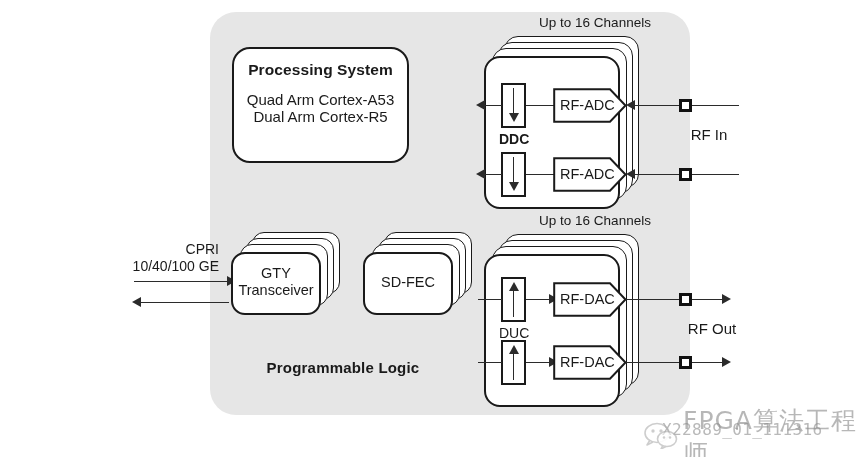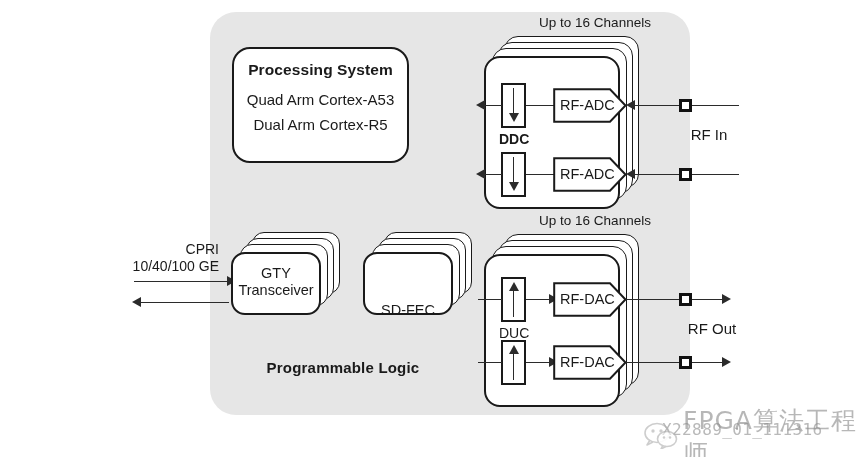--- a/index.html
+++ b/index.html
@@ -83,21 +83,21 @@
 </head>
 <body>
 
 <div id="stage">
 
   <div class="device-panel"></div>
 
   <div class="card" style="left:232px;top:47px;width:177px;height:116px;border-radius:18px;"></div>
   <div class="txt ps-title center" style="left:232px;top:61px;width:177px;">Processing System</div>
   <div class="txt ps-sub center" style="left:232px;top:91px;width:177px;">Quad Arm Cortex-A53</div>
-  <div class="txt ps-sub center" style="left:232px;top:108px;width:177px;margin-top:8px;">Dual Arm Cortex-R5</div>
+  <div class="txt ps-sub center" style="left:232px;top:108px;width:177px;">Dual Arm Cortex-R5</div>
 
   <div class="txt pl-label center" style="left:248px;top:359px;width:190px;">Programmable Logic</div>
 
   <div class="txt cpri-label center" style="left:96px;top:241px;width:123px;">CPRI</div>
   <div class="txt cpri-label center" style="left:96px;top:258px;width:123px;">10/40/100 GE</div>
 
   <div class="hline" style="left:134px;top:281px;width:95px;"></div>
   <div class="arw arw-r" style="left:227px;top:276px;"></div>
 
   <div class="hline" style="left:134px;top:302px;width:95px;"></div>
@@ -107,21 +107,21 @@
   <div class="deck-layer" style="left:246px;top:238px;width:88px;height:62px;"></div>
   <div class="deck-layer" style="left:240px;top:244px;width:88px;height:62px;"></div>
   <div class="card" style="left:231px;top:252px;width:90px;height:63px;"></div>
   <div class="txt blk-label center" style="left:231px;top:265px;width:90px;">GTY</div>
   <div class="txt blk-label center" style="left:229px;top:282px;width:94px;">Transceiver</div>
 
   <div class="deck-layer" style="left:384px;top:232px;width:88px;height:62px;"></div>
   <div class="deck-layer" style="left:378px;top:238px;width:88px;height:62px;"></div>
   <div class="deck-layer" style="left:372px;top:244px;width:88px;height:62px;"></div>
   <div class="card" style="left:363px;top:252px;width:90px;height:63px;"></div>
-  <div class="txt blk-label center" style="left:363px;top:274px;width:90px;margin-top:28px;">SD-FEC</div>
+  <div class="txt blk-label center" style="left:363px;top:274px;width:90px;">SD-FEC</div>
 
   <div class="txt chan-label center" style="left:508px;top:15px;width:174px;">Up to 16 Channels</div>
 
   <div class="deck-layer" style="left:504px;top:36px;width:135px;height:152px;border-radius:14px;"></div>
   <div class="deck-layer" style="left:498px;top:42px;width:135px;height:152px;border-radius:14px;"></div>
   <div class="deck-layer" style="left:492px;top:48px;width:135px;height:152px;border-radius:14px;"></div>
   <div class="card" style="left:484px;top:56px;width:136px;height:153px;border-radius:16px;"></div>
 
   <div class="ducbox" style="left:501px;top:83px;width:25px;height:45px;"></div>
   <div class="vline" style="left:513px;top:88px;height:27px;"></div>

